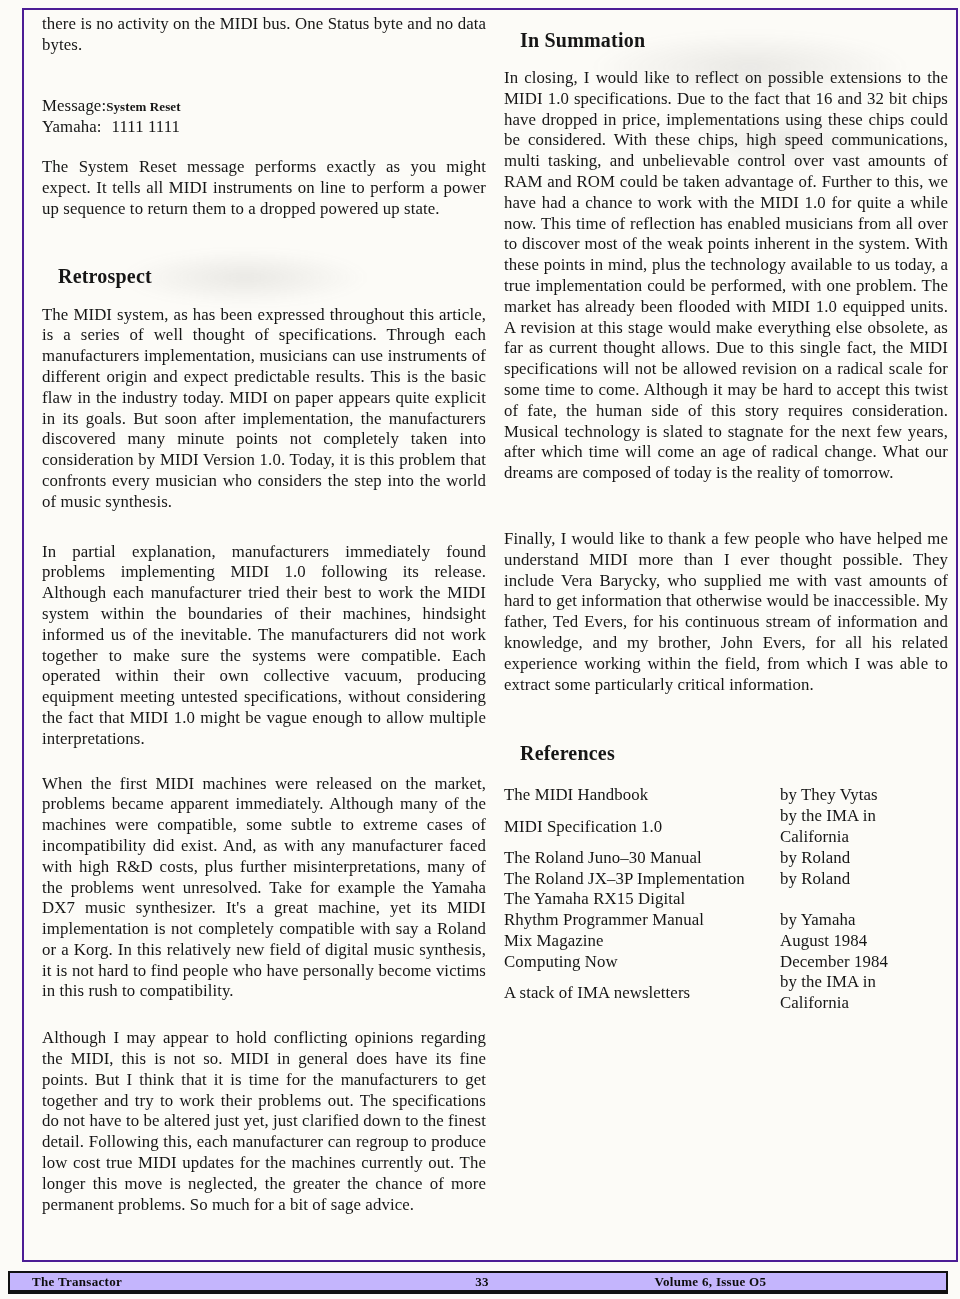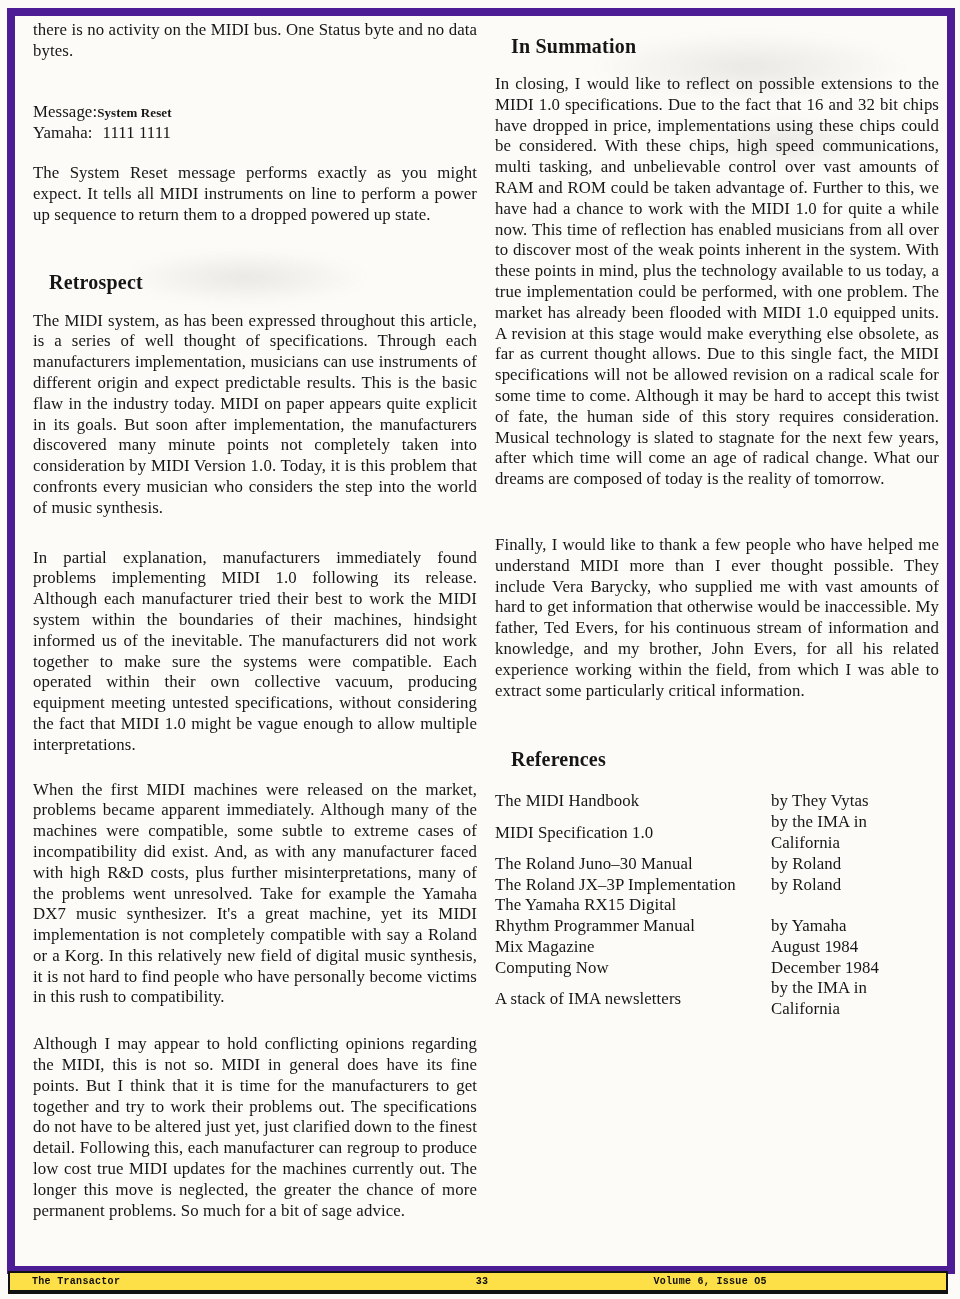--- a/index.html
+++ b/index.html
@@ -11,23 +11,23 @@
     position: relative;
     overflow: hidden;
   }
   .page {
     position: absolute; left: 0; top: 0;
     width: 960px; height: 1299px;
     background: #fcfbf7;
   }
   
   .frame {
-    position: absolute; left: 7px; top: 8px;
+    position: absolute; left: 22px; top: 8px;
     width: 932px; height: 1250px;
-    border: 8px solid #4c1d95;
+    border: 2px solid #4c1d95;
     background: transparent;
   }
   .col {
     position: absolute; top: 0;
     width: 444px;
     font-size: 16.8px;
     line-height: 20.8px;
     text-align: justify;
     letter-spacing: 0.1px;
   }
@@ -55,24 +55,24 @@
   .ref-list { text-align: left; }
   .ref-row { display: flex; align-items: center; }
   .ref-title { width: 276px; flex: 0 0 276px; }
   .ref-attr { flex: 1; }
   
   .footer {
     position: absolute; left: 8px; top: 1271px;
     width: 936px; height: 17px;
     border: 2px solid #111;
     border-bottom-width: 4px;
-    background: #fde047;
+    background: #c4b5fd;
     display: flex; align-items: center;
-    font-family: Liberation Mono, monospace;
-    font-weight: bold; font-size: 10px;
+    font-family: Liberation Serif, serif;
+    font-weight: bold; font-size: 13px;
     letter-spacing: 0.3px;
     color: #0d0d0d;
   }
   .footer-left  { flex: 1; padding-left: 22px; text-align: left; }
   .footer-center{ flex: 0 0 auto; text-align: center; }
   .footer-right { flex: 1; padding-right: 14px; text-align: center; }
   
   .smudge {
     position: absolute; pointer-events: none;
     background: radial-gradient(ellipse at center, rgba(110,110,110,0.13), rgba(110,110,110,0) 70%);

